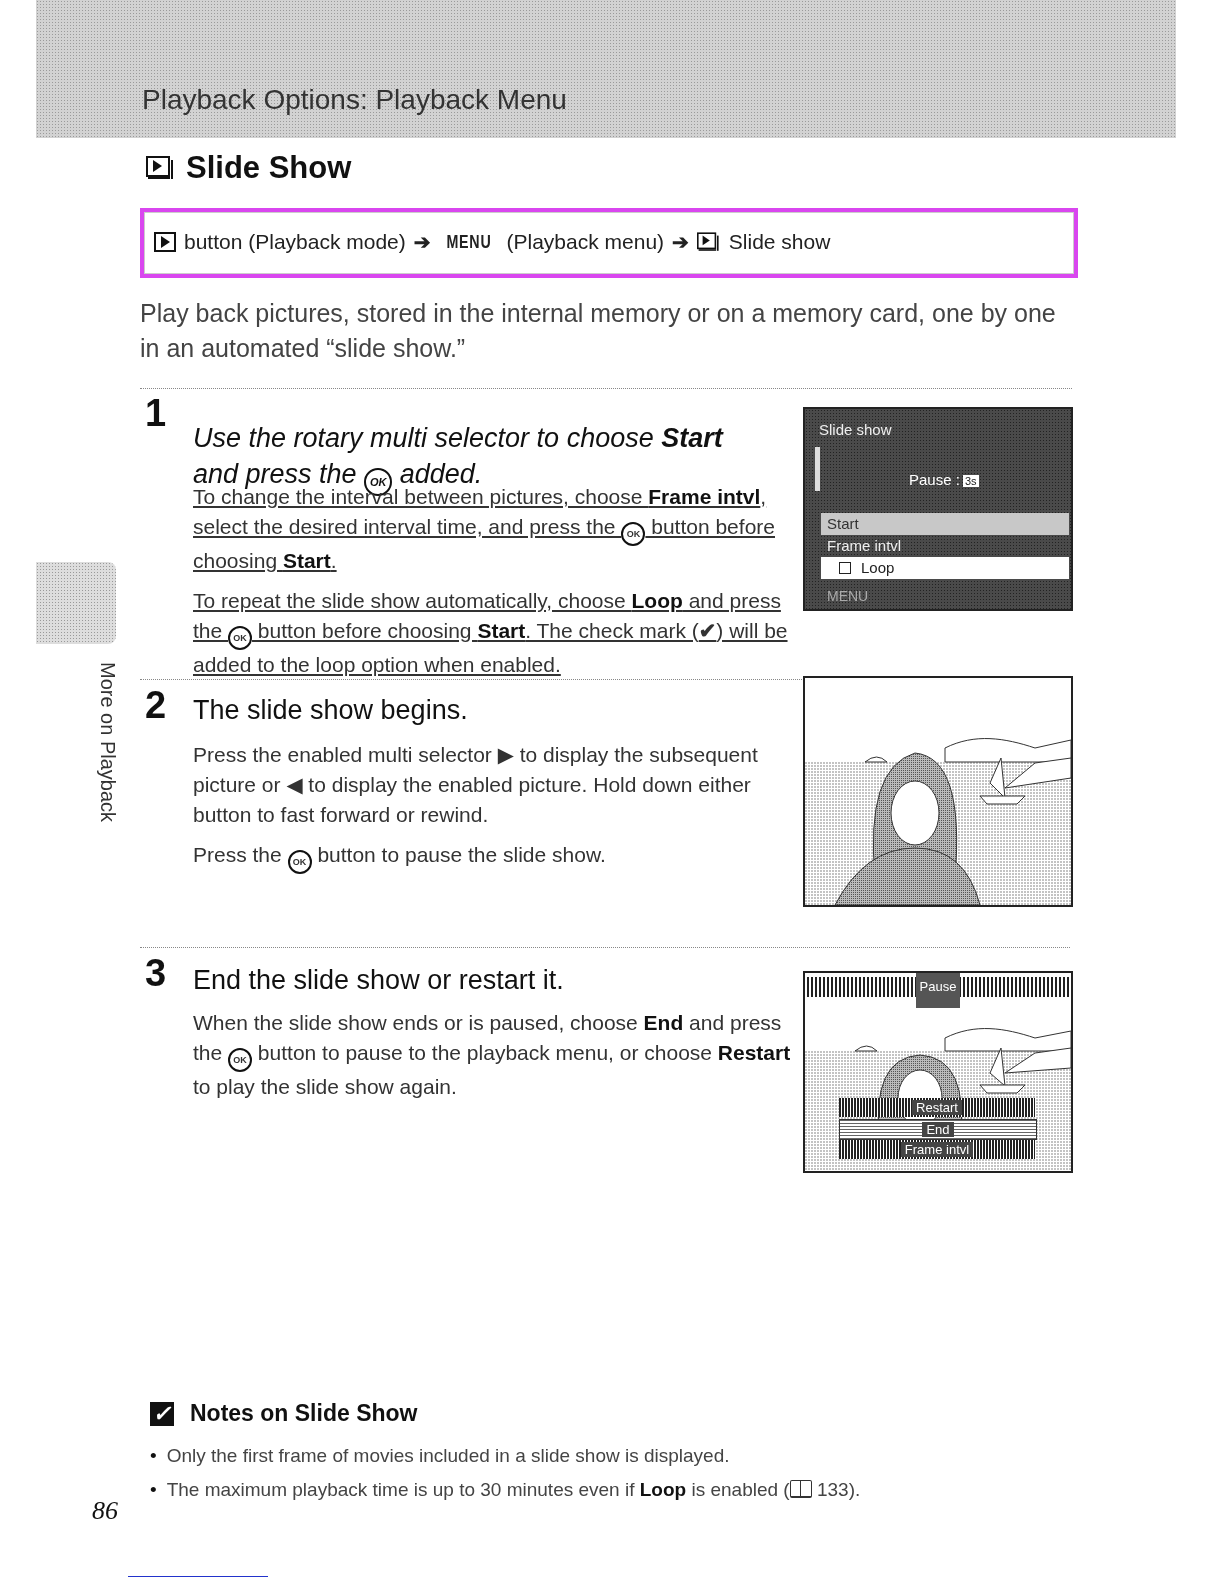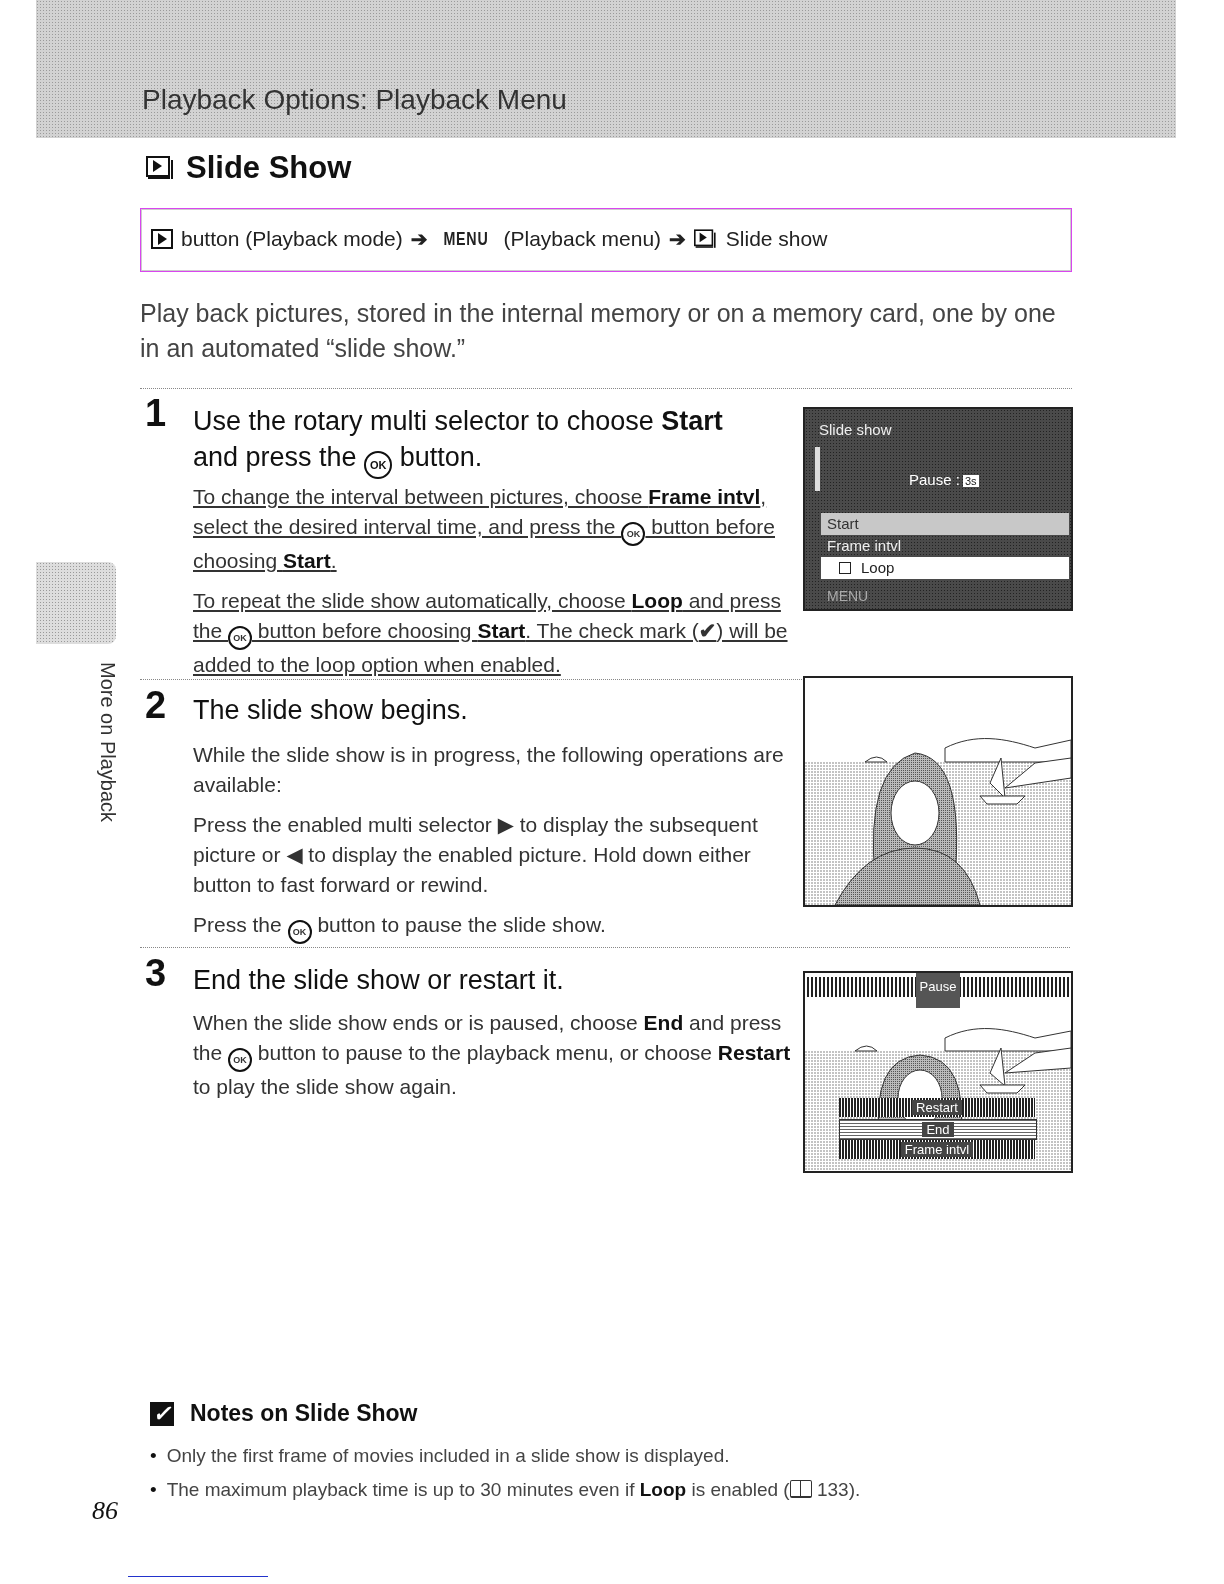--- a/index.html
+++ b/index.html
@@ -13,21 +13,21 @@
   .page-title { position:absolute; left:146px; top:150px; display:flex; align-items:center; gap:12px; }
   .page-title .txt { font-size:31px; font-weight:bold; color:#111; }
   .icon-slideshow { width:28px; height:24px; position:relative; display:inline-block; }
   .icon-slideshow .f1 { position:absolute; left:0; top:0; width:20px; height:17px; border:2px solid #111; background:#fff; }
   .icon-slideshow .f1::after { content:""; position:absolute; left:5px; top:2px; border-left:9px solid #111; border-top:6px solid transparent; border-bottom:6px solid transparent; }
   .icon-slideshow .s1 { position:absolute; left:2px; top:21px; width:22px; height:2px; background:#111; }
   .icon-slideshow .s2 { position:absolute; left:25px; top:4px; width:2px; height:19px; background:#111; }
   .icon-slideshow.small { transform:scale(0.8); transform-origin:left center; width:24px; }
 
   .nav-box { position:absolute; left:140px; top:208px; width:930px; height:62px;
-    border:1px solid #d946ef; box-shadow: inset 0 0 0 1px #ccc; }
+    border:4px solid #d946ef; box-shadow: inset 0 0 0 1px #ccc; }
   .nav-box .row { position:absolute; left:10px; top:18px; display:flex; align-items:center; gap:8px; font-size:21px; color:#222; }
   .play-btn-icon { display:inline-block; width:18px; height:16px; border:2px solid #111; position:relative; }
   .play-btn-icon::after { content:""; position:absolute; left:5px; top:2px; border-left:9px solid #111; border-top:6px solid transparent; border-bottom:6px solid transparent; }
   .arrow-icon { font-weight:bold; font-size:20px; }
   .menu-word { font-weight:bold; font-size:19px; letter-spacing:1px; transform:scaleX(0.75); display:inline-block; }
 
   .intro { position:absolute; left:140px; top:296px; width:940px; font-size:25px; line-height:35px; color:#444; }
 
   .divider { position:absolute; left:140px; width:932px; height:0; border-top:1px dotted #888; }
 
@@ -117,23 +117,23 @@
       </span>
     <span>Slide show</span>
   </div>
 </div>
 
 <div class="intro">Play back pictures, stored in the internal memory or on a memory card, one by one in an automated “slide show.”</div>
 
 <div class="divider" style="top:388px"></div>
 
 <div class="step-num" style="left:145px; top:392px;">1</div>
-<div class="step-head" style="top:403px;">
+<div class="step-head" style="top:420px;font-style:italic;">
   <span>Use the rotary multi selector to choose </span><b>Start</b><br>
-  <span>and press the </span><span class="ok-icon big">OK</span><span> button.</span>
+  <span>and press the </span><span class="ok-icon big">OK</span><span> added.</span>
 </div>
 <div class="step-body" style="top:482px;text-decoration:underline;">
   <p><span>To change the interval between pictures, choose </span><b>Frame intvl</b><span>, select the desired interval time, and press the </span><span class="ok-icon">OK</span><span> button before choosing </span><b>Start</b><span>.</span></p>
   <p><span>To repeat the slide show automatically, choose </span><b>Loop</b><span> and press the </span><span class="ok-icon">OK</span><span> button before choosing </span><b>Start</b><span>. The check mark (</span><span class="check-glyph">✔</span><span>) will be added to the loop option when enabled.</span></p>
 </div>
 
 <div class="screen scr1">
   <div class="title">Slide show</div>
   <div class="scrollbar"></div>
   <div class="pause"><span>Pause :</span><span class="badge">3s</span></div>
@@ -141,21 +141,20 @@
   <div class="opt frame">Frame intvl</div>
   <div class="opt loop"><span class="box"></span><span>Loop</span></div>
   <div class="opt exit">MENU</div>
 </div>
 
 <div class="divider" style="top:679px; width:930px;"></div>
 
 <div class="step-num" style="left:145px; top:684px;">2</div>
 <div class="step-head" style="top:692px;">The slide show begins.</div>
 <div class="step-body" style="top:740px;">
-  <p>While the slide show is in progress, the following operations are available:</p>
   <p><span>Press the enabled multi selector </span><span>▶</span><span> to display the subsequent picture or </span><span>◀</span><span> to display the enabled picture. Hold down either button to fast forward or rewind.</span></p>
   <p><span>Press the </span><span class="ok-icon">OK</span><span> button to pause the slide show.</span></p>
 </div>
 
 <div class="screen scr2 photo">
   <svg width="266" height="227" viewBox="0 0 266 227">
     <defs>
       <pattern id="dots" width="3" height="3" patternUnits="userSpaceOnUse">
           <rect width="3" height="3" fill="#fff"></rect>
           <circle cx="1" cy="1" r="0.8" fill="#777"></circle>

